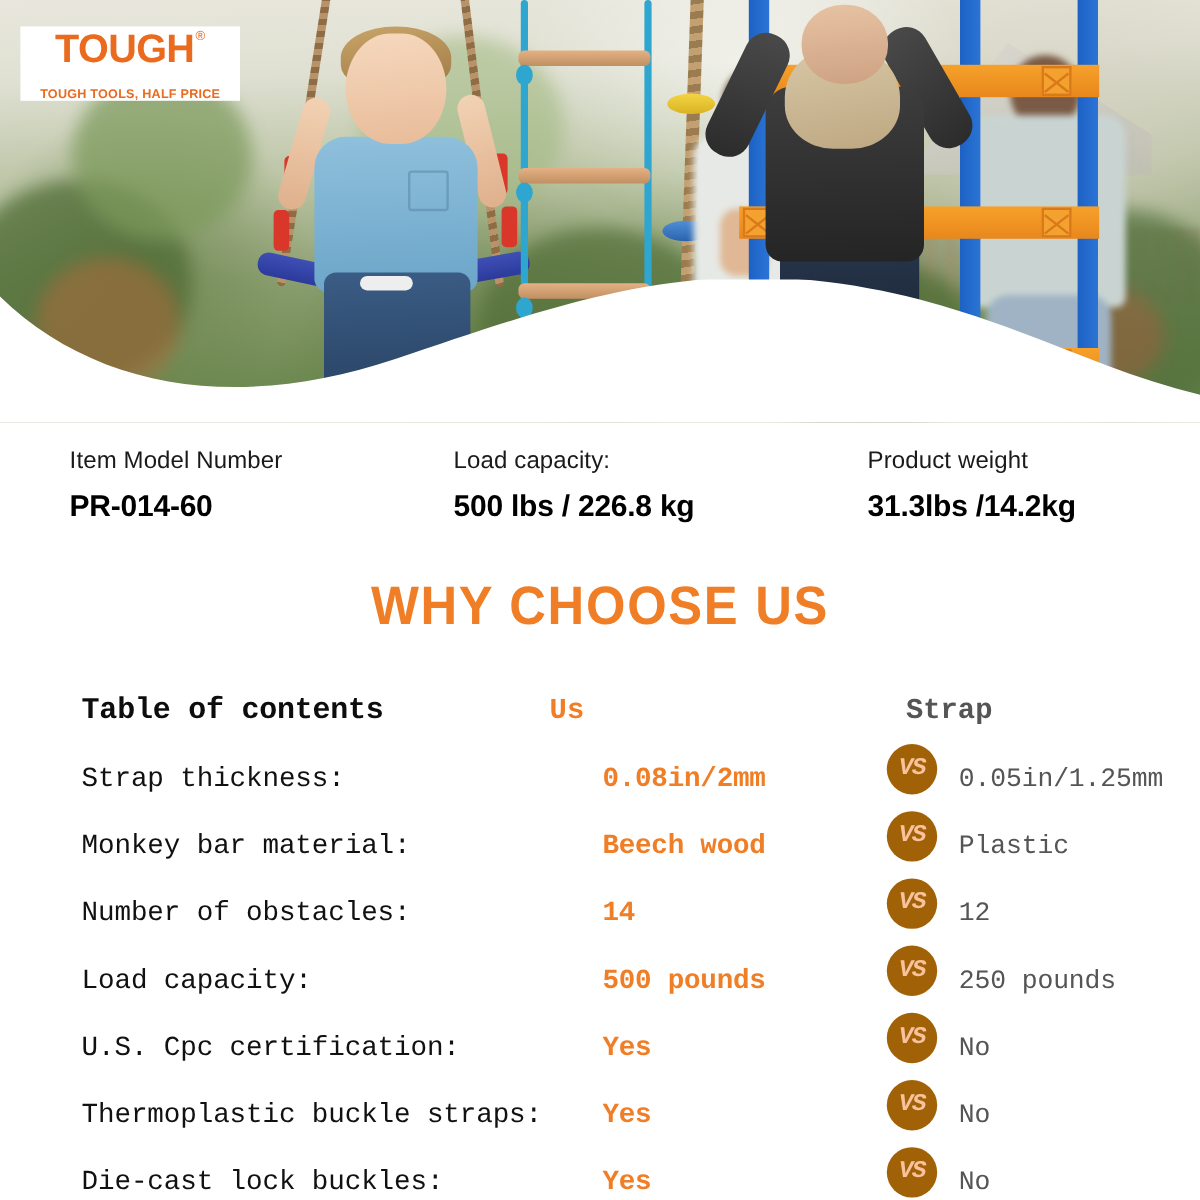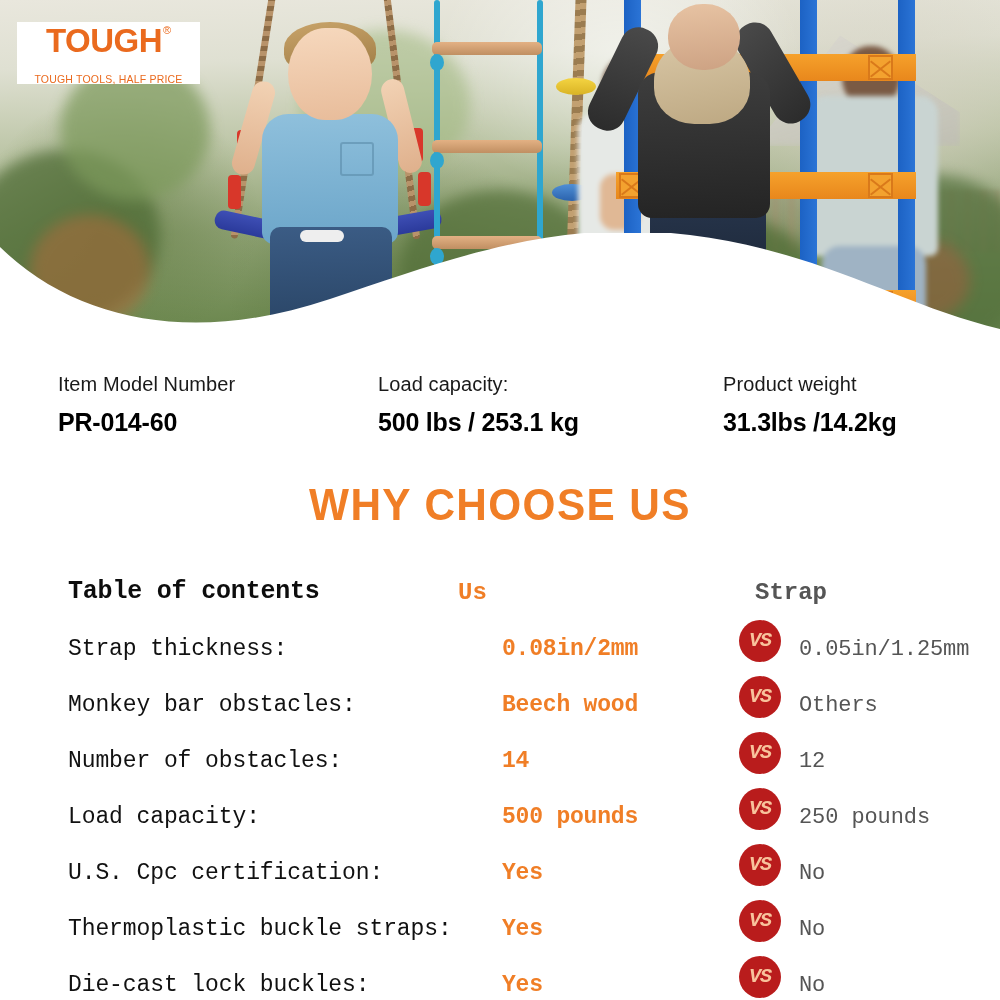--- a/index.html
+++ b/index.html
@@ -219,21 +219,21 @@
   }
   .trow:not(.head) .col-us {
     font-size:23px; color:#F07E26; font-weight:bold; letter-spacing:-.2px;margin-left:44px;
   }
   .trow:not(.head) .col-other {
     font-size:22px; color:#555555; font-weight:400; letter-spacing:-.1px;
   }
 
   .vs-badge {
     width:42px; height:42px; border-radius:50%;
-    background:#b91c1c;
+    background:#a16207;
     display:flex; align-items:center; justify-content:center;
     font-size:20px; font-weight:bold; font-style:italic;
     color:#F8C39C;
     letter-spacing:-1px;
     line-height:1;
     user-select:none;
   }
 </style>
 </head>
 <body>
@@ -326,31 +326,31 @@
     <svg class="wave" viewBox="0 0 1000 120" preserveAspectRatio="none">
       <path d="M0,14 C80,92 200,110 330,66 C460,22 560,-14 690,2 C820,18 900,72 1000,96 L1000,120 L0,120 Z" fill="#ffffff"></path>
     </svg>
   </div>
 
   <div style="position:absolute; left:17px; top:22px; width:183px; height:62px; background:#fff; display:flex; flex-direction:column; align-items:center; justify-content:center; padding-top:2px;">
     <div style="display:flex; align-items:flex-start; line-height:1;">
       <span style="font-size:33px; font-weight:bold; color:#EA6A1E; letter-spacing:-.5px; font-family:'Liberation Sans', sans-serif;">TOUGH</span>
       <span style="font-size:11px; color:#EA6A1E; margin-left:1px; margin-top:1px;">®</span>
     </div>
-    <div style="font-size:10.5px; font-weight:normal; color:#EA6A1E; letter-spacing:.2px; margin-top:16px;">TOUGH TOOLS, HALF PRICE</div>
+    <div style="font-size:10.5px; font-weight:bold; color:#EA6A1E; letter-spacing:.2px; margin-top:16px;">TOUGH TOOLS, HALF PRICE</div>
   </div>
 
   <div class="specs">
     <div class="spec">
       <div class="spec-label">Item Model Number</div>
       <div class="spec-value">PR-014-60</div>
     </div>
     <div class="spec">
       <div class="spec-label">Load capacity:</div>
-      <div class="spec-value">500 lbs / 253.1 kg</div>
+      <div class="spec-value">500 lbs / 226.8 kg</div>
     </div>
     <div class="spec">
       <div class="spec-label">Product weight</div>
       <div class="spec-value">31.3lbs /14.2kg</div>
     </div>
   </div>
 
   <div class="headline">WHY CHOOSE US</div>
 
   <div class="table">
@@ -365,26 +365,26 @@
     <div class="trow">
       <div class="col-label">Strap thickness:</div>
       <div class="col-us">0.08in/2mm</div>
       <div class="col-vs">
         <div class="vs-badge">VS</div>
       </div>
       <div class="col-other">0.05in/1.25mm</div>
     </div>
 
     <div class="trow">
-      <div class="col-label">Monkey bar obstacles:</div>
+      <div class="col-label">Monkey bar material:</div>
       <div class="col-us">Beech wood</div>
       <div class="col-vs">
         <div class="vs-badge">VS</div>
       </div>
-      <div class="col-other">Others</div>
+      <div class="col-other">Plastic</div>
     </div>
 
     <div class="trow">
       <div class="col-label">Number of obstacles:</div>
       <div class="col-us">14</div>
       <div class="col-vs">
         <div class="vs-badge">VS</div>
       </div>
       <div class="col-other">12</div>
     </div>

